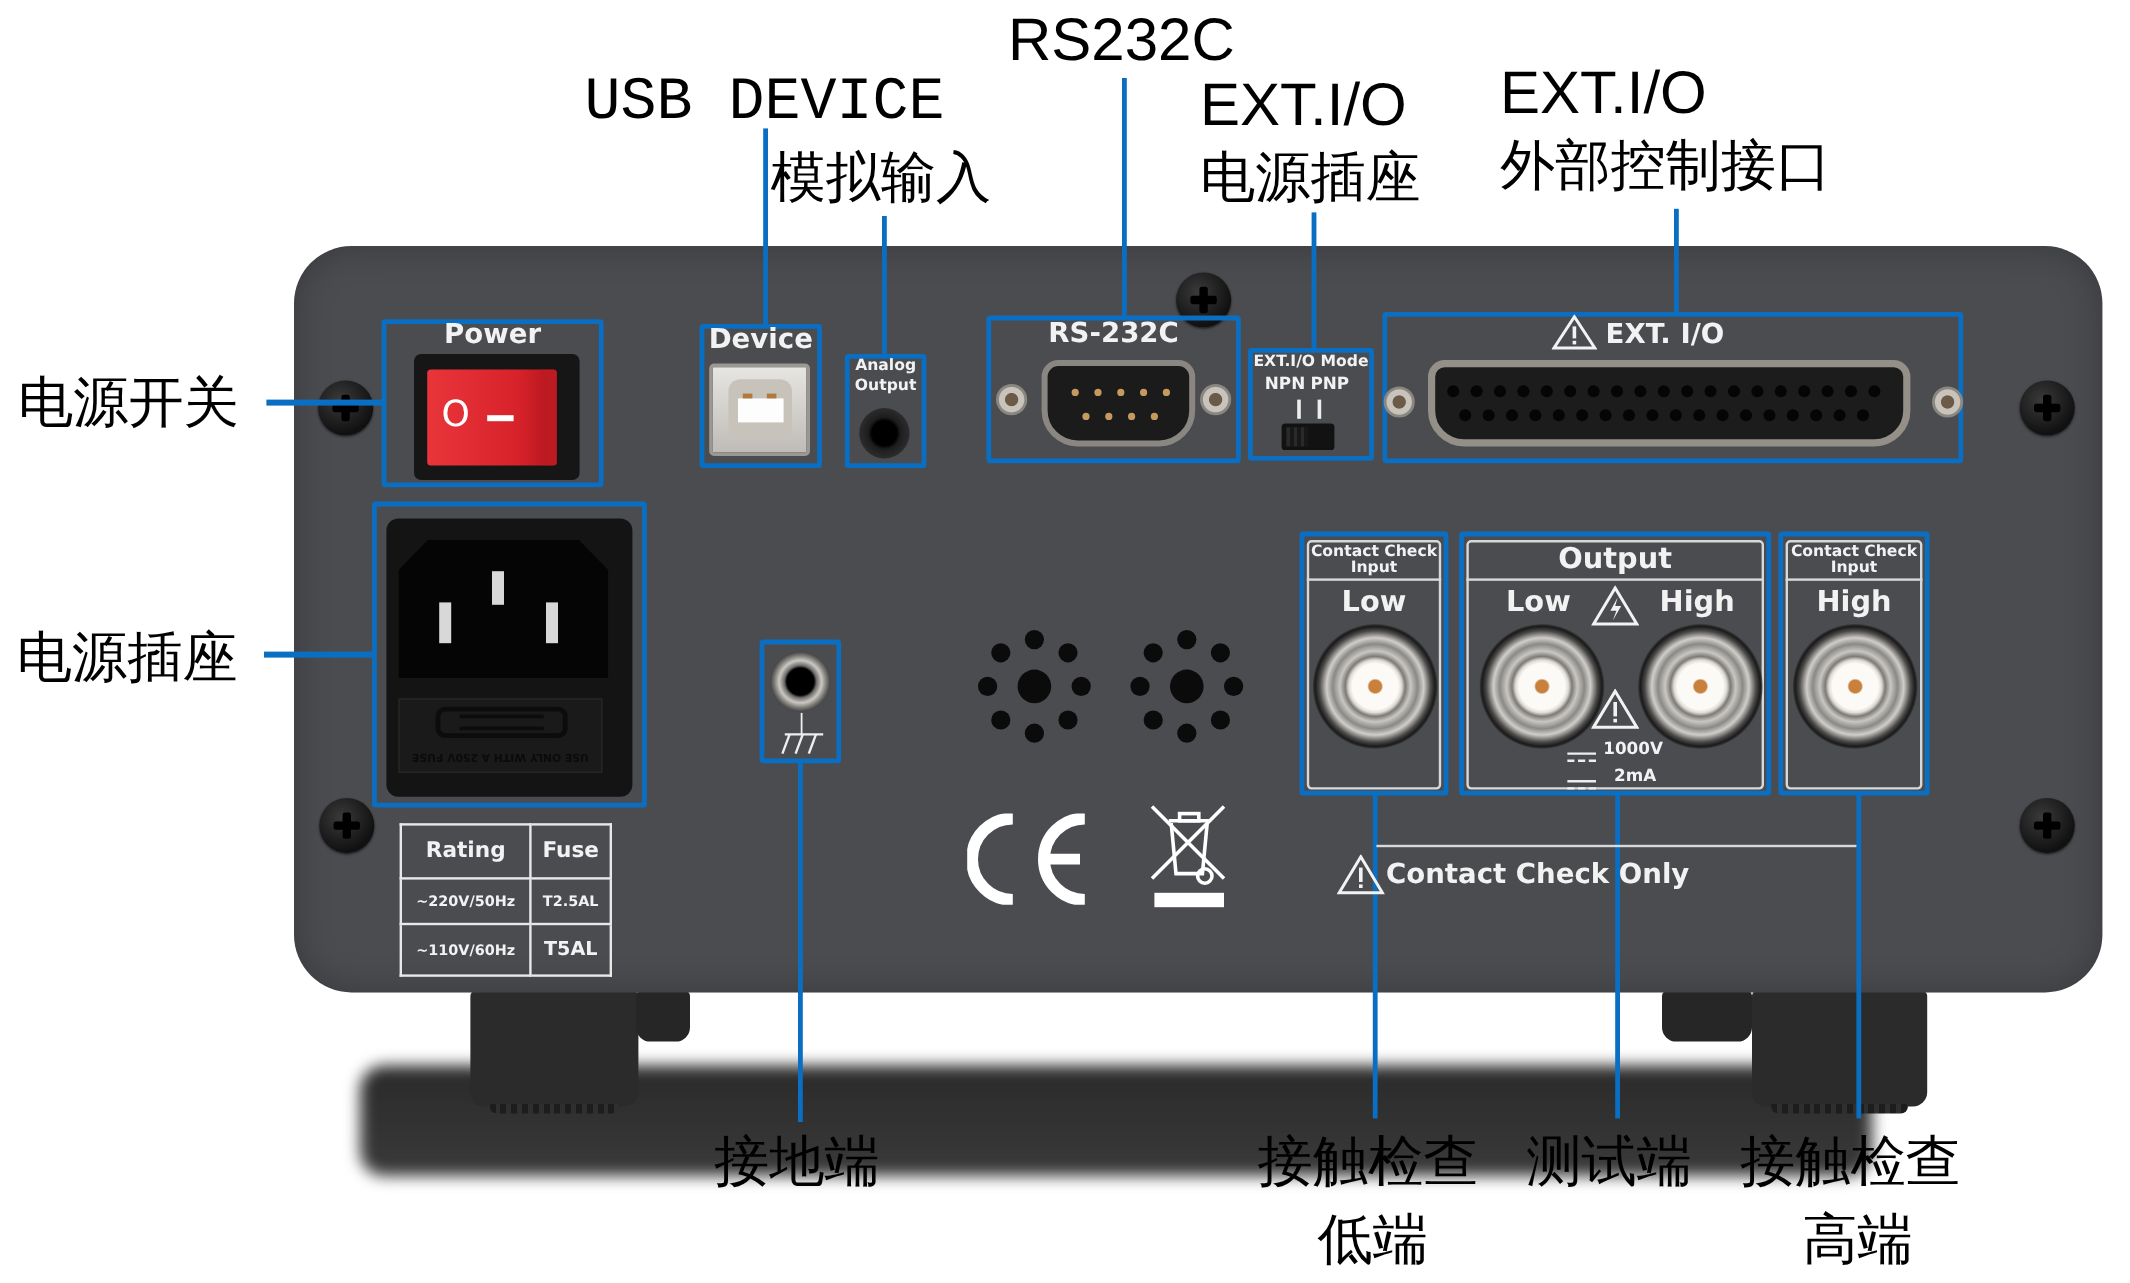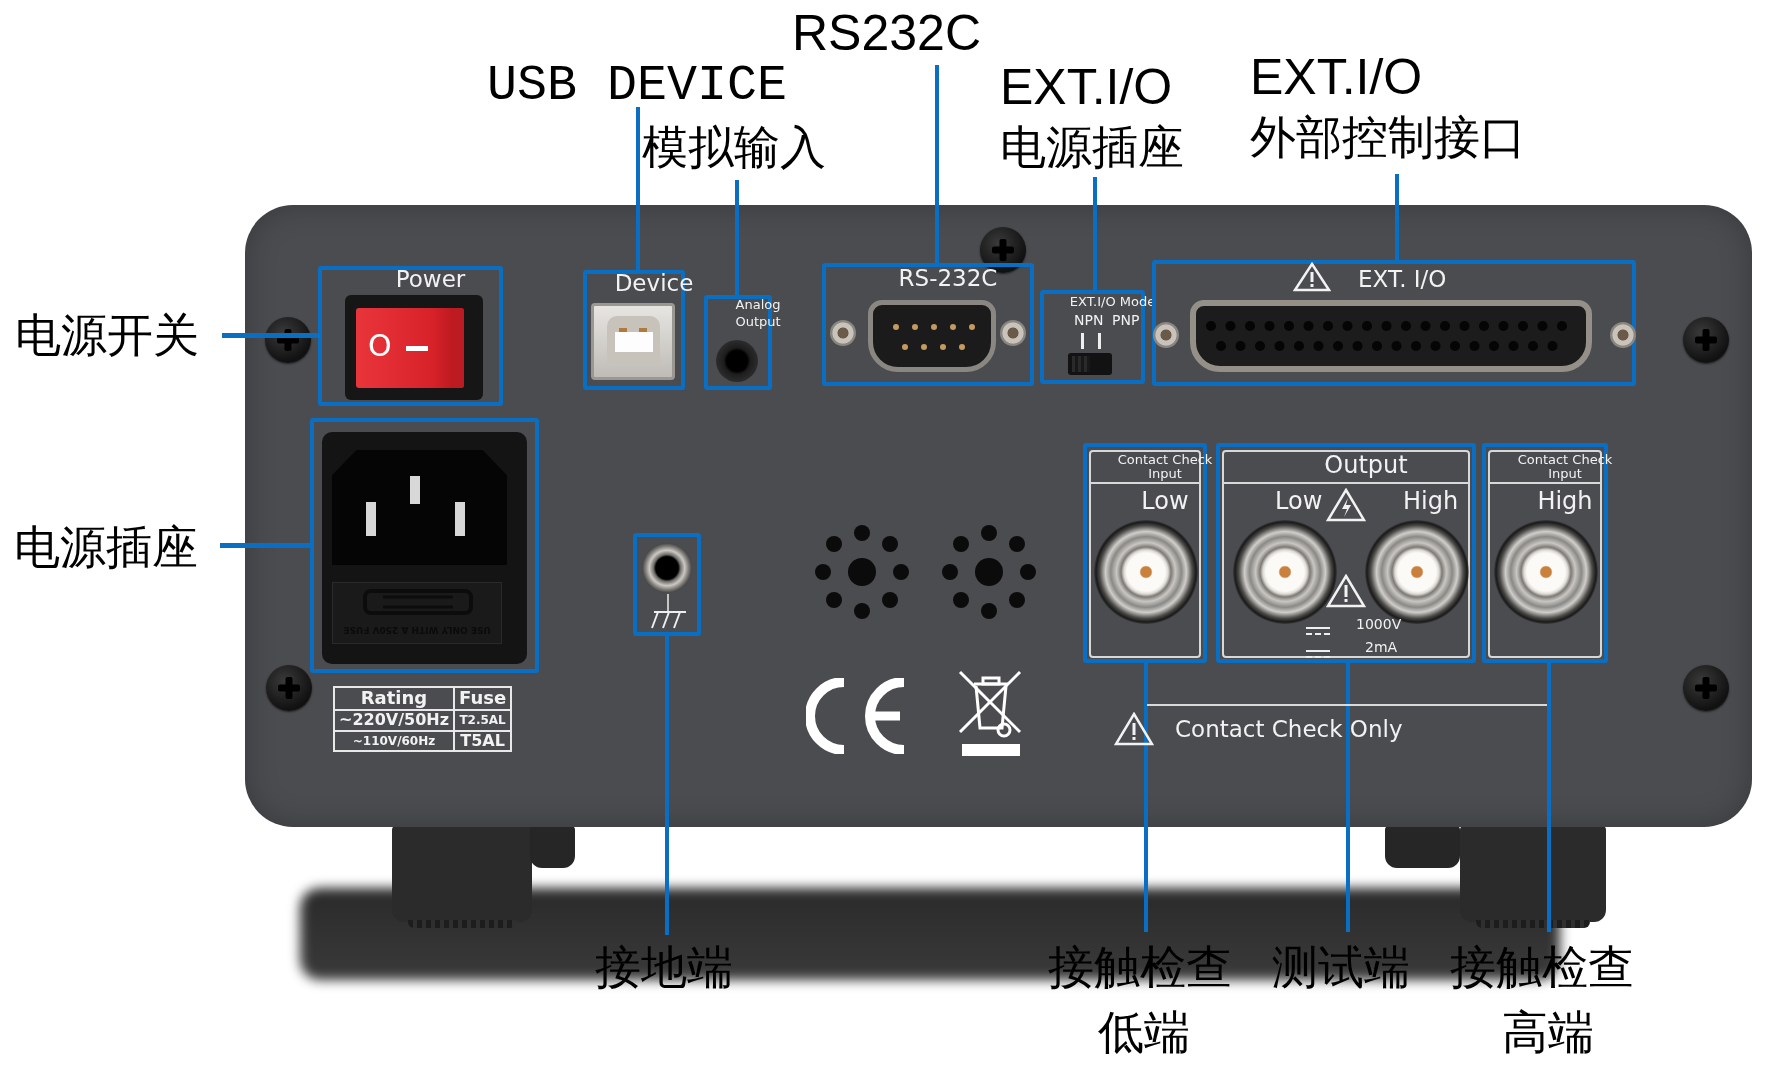--- a/index.html
+++ b/index.html
@@ -8,32 +8,32 @@
   .abs { position: absolute; }
   .callout { position: absolute; color: #000; font-family: "Liberation Sans", "DejaVu Sans", sans-serif; white-space: nowrap; line-height: 1.1; }
   .callout.en { font-size: 50px; }
   .callout.zh { font-size: 46px; font-family: "DejaVu Sans", sans-serif; }
   .leader { position: absolute; background: #0a6fc2; }
   .panel { position: absolute; left: 245px; top: 205px; width: 1507px; height: 622px; background: #4a4c50; border-radius: 48px; box-shadow: inset 0 0 30px rgba(0,0,0,0.25); }
   .shadow-bar { position: absolute; left: 300px; top: 888px; width: 1260px; height: 92px; background: linear-gradient(#2a2a2a, #3a3a3a); filter: blur(6px); border-radius: 20px; }
   .foot { position: absolute; background: #2b2b2c; border-radius: 4px 4px 12px 12px; }
   .foot .tread { position: absolute; bottom: -6px; left: 16px; right: 16px; height: 8px; background: repeating-linear-gradient(90deg, #1d1d1d 0 5px, #2f2f2f 5px 9px); border-radius: 0 0 6px 6px; }
   .box { position: absolute; border: 4px solid #0a6fc2; border-radius: 3px; }
-  .plabel { position: absolute; color: #f2f2f2; font-family: "DejaVu Sans", sans-serif; font-weight: normal; text-align: center; white-space: nowrap; margin-left: 20px; }
+  .plabel { position: absolute; color: #f2f2f2; font-family: "DejaVu Sans", sans-serif; font-weight: bold; text-align: center; white-space: nowrap; }
   .screw { position: absolute; width: 46px; height: 46px; border-radius: 50%; background: radial-gradient(circle at 40% 35%, #3a3a3a, #111 70%); box-shadow: 0 1px 2px rgba(0,0,0,.6); }
   .screw::before, .screw::after { content: ""; position: absolute; background: #000; left: 50%; top: 50%; transform: translate(-50%,-50%); border-radius: 2px; }
   .screw::before { width: 22px; height: 7px; }
   .screw::after { width: 7px; height: 22px; }
   .hexnut { position: absolute; width: 26px; height: 26px; border-radius: 50%; background: radial-gradient(circle, #6b5a48 0 28%, #c9c4bb 32% 55%, #8b8680 60% 100%); }
   .bnc { position: absolute; width: 104px; height: 104px; border-radius: 50%; background: radial-gradient(circle, #c9803c 0 7%, #fbfaf7 9% 26%, #dedbd6 30%, #7d7a76 34%, #c9c7c3 40%, #8b8986 48%, #d0ceca 55%, #4c4b49 63%, #1a1a1a 68%, rgba(0,0,0,0) 72%); }
   .vent { position: absolute; width: 100px; height: 100px; }
   .vent span { position: absolute; background: #0b0b0b; border-radius: 50%; }
   .sep-line { position: absolute; height: 2px; background: #d9d9d9; }
   table.rating { position: absolute; border-collapse: collapse; color: #f2f2f2; font-family: "DejaVu Sans", sans-serif; font-weight: bold; }
-  table.rating td { border: 2px solid #e8e8e8; padding: 1px 4px; text-align: center; line-height: 1.05; }
+  table.rating td { border: 2px solid #e8e8e8; padding: 12px 4px; text-align: center; line-height: 1.05; }
 </style>
 </head>
 <body>
 
 <div class="shadow-bar"></div>
 <div class="foot" style="left:392px; top:826px; width:140px; height:96px;">
     <div class="tread"></div>
   </div>
 <div class="foot" style="left:530px; top:826px; width:45px; height:42px; background:#262626;"></div>
 <div class="foot" style="left:1460px; top:826px; width:146px; height:96px;">
@@ -47,21 +47,21 @@
 <div class="screw" style="left:266px; top:665px;"></div>
 <div class="screw" style="left:980px; top:227px;"></div>
 <div class="screw" style="left:1683px; top:317px;"></div>
 <div class="screw" style="left:1683px; top:665px;"></div>
 
 <div class="callout en" style="left:487px; top:58px;font-family:Liberation Mono, monospace;">USB DEVICE</div>
 <div class="leader" style="left:636px; top:107px; width:4px; height:165px;"></div>
 <div class="callout zh" style="left:642px; top:122px;">模拟输入</div>
 <div class="leader" style="left:735px; top:180px; width:4px; height:117px;"></div>
 
-<div class="callout en" style="left:792px; top:6px;">RS232C</div>
+<div class="callout en" style="left:840px; top:6px;">RS232C</div>
 <div class="leader" style="left:935px; top:65px; width:4px; height:200px;"></div>
 
 <div class="callout en" style="left:1000px; top:60px;">EXT.I/O</div>
 <div class="callout zh" style="left:1000px; top:122px;">电源插座</div>
 <div class="leader" style="left:1093px; top:177px; width:4px; height:115px;"></div>
 
 <div class="callout en" style="left:1250px; top:50px;">EXT.I/O</div>
 <div class="callout zh" style="left:1250px; top:112px;">外部控制接口</div>
 <div class="leader" style="left:1395px; top:174px; width:4px; height:88px;"></div>
 
@@ -207,21 +207,21 @@
   <div style="position:absolute; left:0; right:0; top:42px; text-align:center; font-size:9px; color:#0b0b0b; font-weight:bold; transform:scaleY(-1) scaleX(-1);">USE ONLY WITH A 250V FUSE</div>
 </div>
 
 <table class="rating" style="left:333px; top:686px; width:177px;">
   <tbody>
       <tr>
     <td style="font-size:18px;">Rating</td>
     <td style="font-size:18px;">Fuse</td>
   </tr>
   <tr>
-    <td style="font-size:16px;">~220V/50Hz</td>
+    <td style="font-size:12px;">~220V/50Hz</td>
     <td style="font-size:12px;">T2.5AL</td>
   </tr>
   <tr>
     <td style="font-size:12px;">~110V/60Hz</td>
     <td style="font-size:16px;">T5AL</td>
   </tr>
 </tbody>
   </table>
 
 <div class="box" style="left:633px; top:533px; width:68px; height:103px;"></div>

